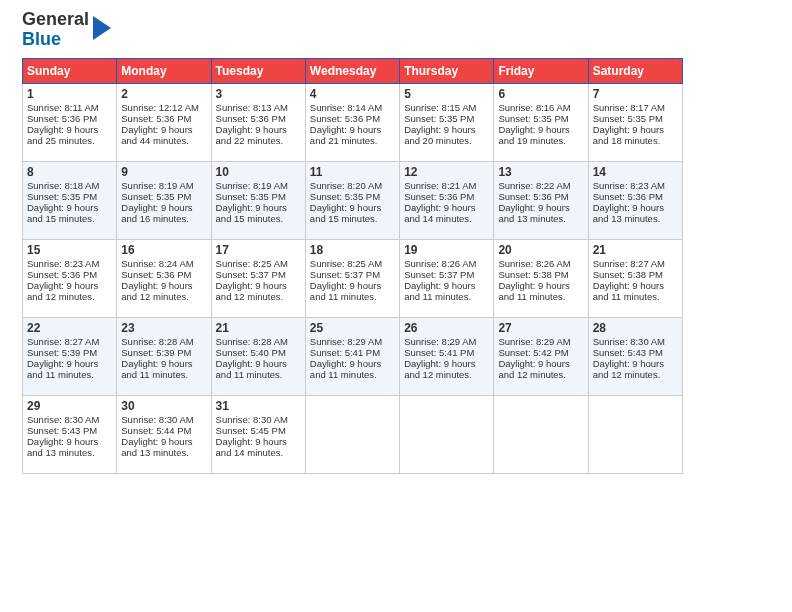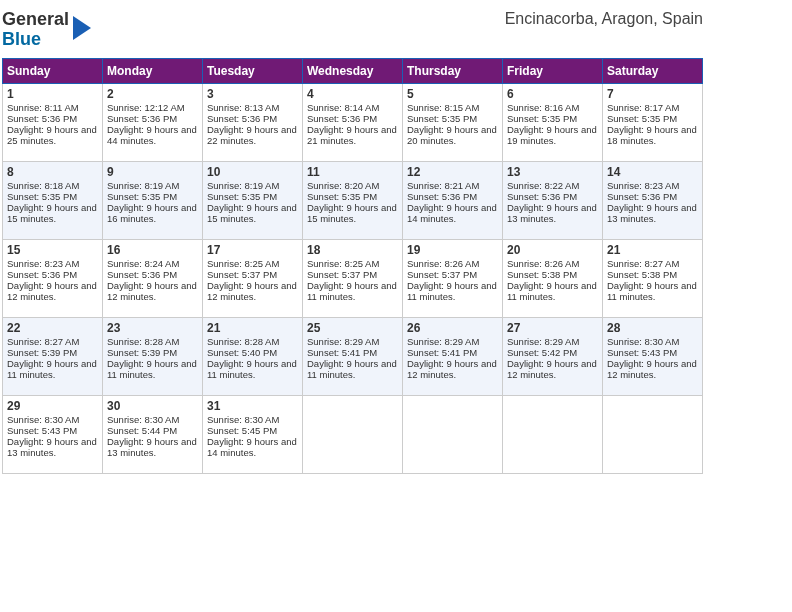--- a/index.html
+++ b/index.html
@@ -5,21 +5,21 @@
     * { box-sizing: border-box; margin: 0; padding: 0; }
     body {
       font-family: Arial, sans-serif;
       background: #fff;
       width: 792px;
       height: 612px;
       overflow: hidden;
     }
     .container {
       width: 705px;
-      padding: 10px 2px;
+      padding: 10px 22px;
     }
     .header-area {
       display: flex;
       justify-content: space-between;
       align-items: flex-start;
       margin-bottom: 8px;
     }
     .logo {
       display: flex;
       align-items: center;
@@ -52,21 +52,21 @@
     .location-title {
       font-size: 16px;
       color: #444;
     }
     table {
       width: 100%;
       border-collapse: collapse;
       table-layout: fixed;
     }
     thead tr th {
-      background-color: #701a75;
+      background-color: #ef4444;
       color: #fff;
       font-size: 12px;
       font-weight: bold;
       padding: 5px 4px;
       text-align: left;
       border: 1px solid #1a5fb4;
     }
     tbody tr td {
       border: 1px solid #ccc;
       vertical-align: top;
@@ -99,21 +99,20 @@
     <div class="logo">
       <div>
         <div class="logo-text">
           <span class="general">General</span><br>
           <span class="blue">Blue</span>
         </div>
       </div>
       <div class="logo-arrow"></div>
     </div>
     <div class="title-area">
-      <div class="location-title">Encinacorba, Aragon, Spain</div>
     </div>
   </div>
 
   <table>
     <thead>
       <tr id="thead-row">
           <th>Sunday</th>
           <th>Monday</th>
           <th>Tuesday</th>
           <th>Wednesday</th>

